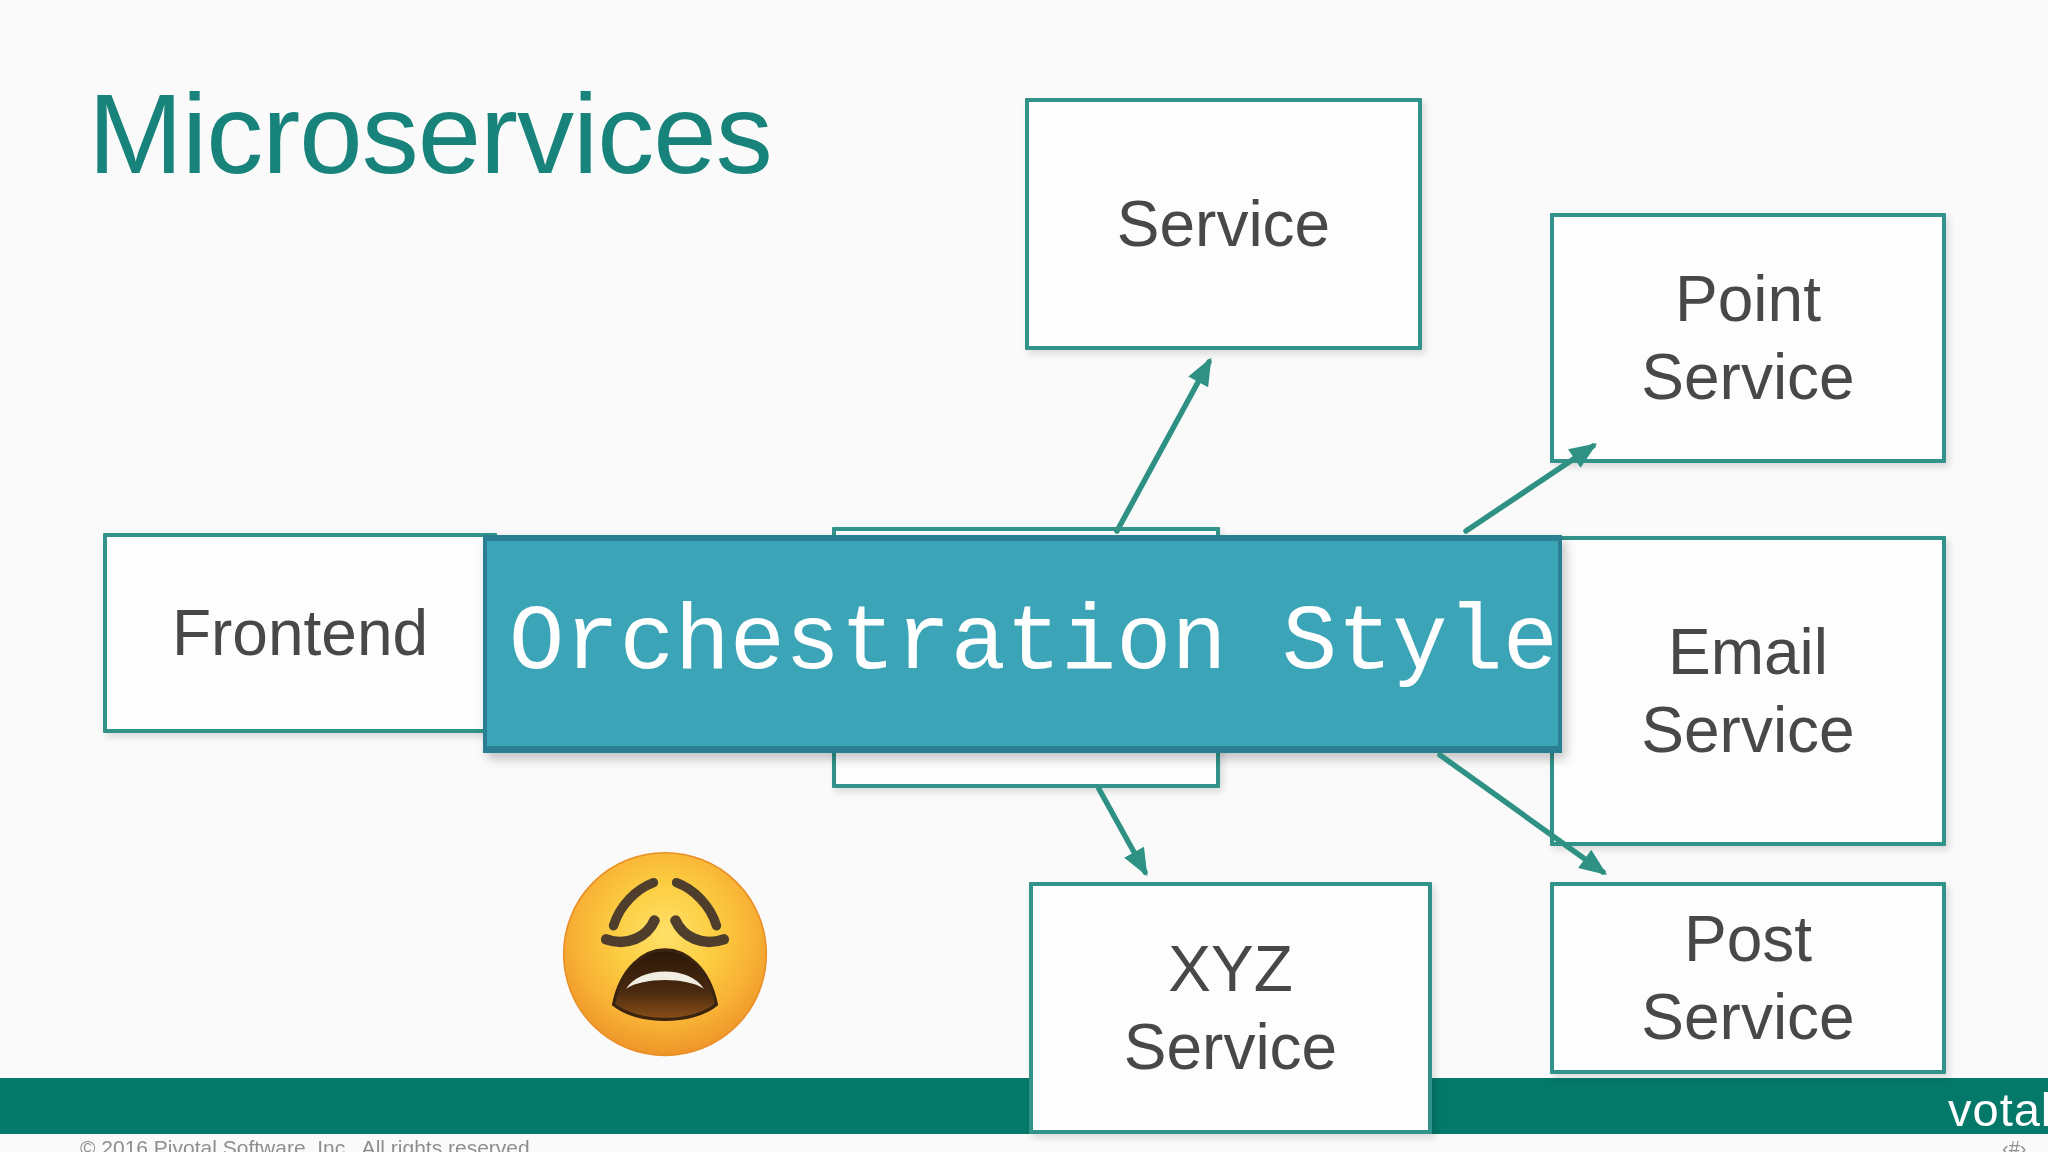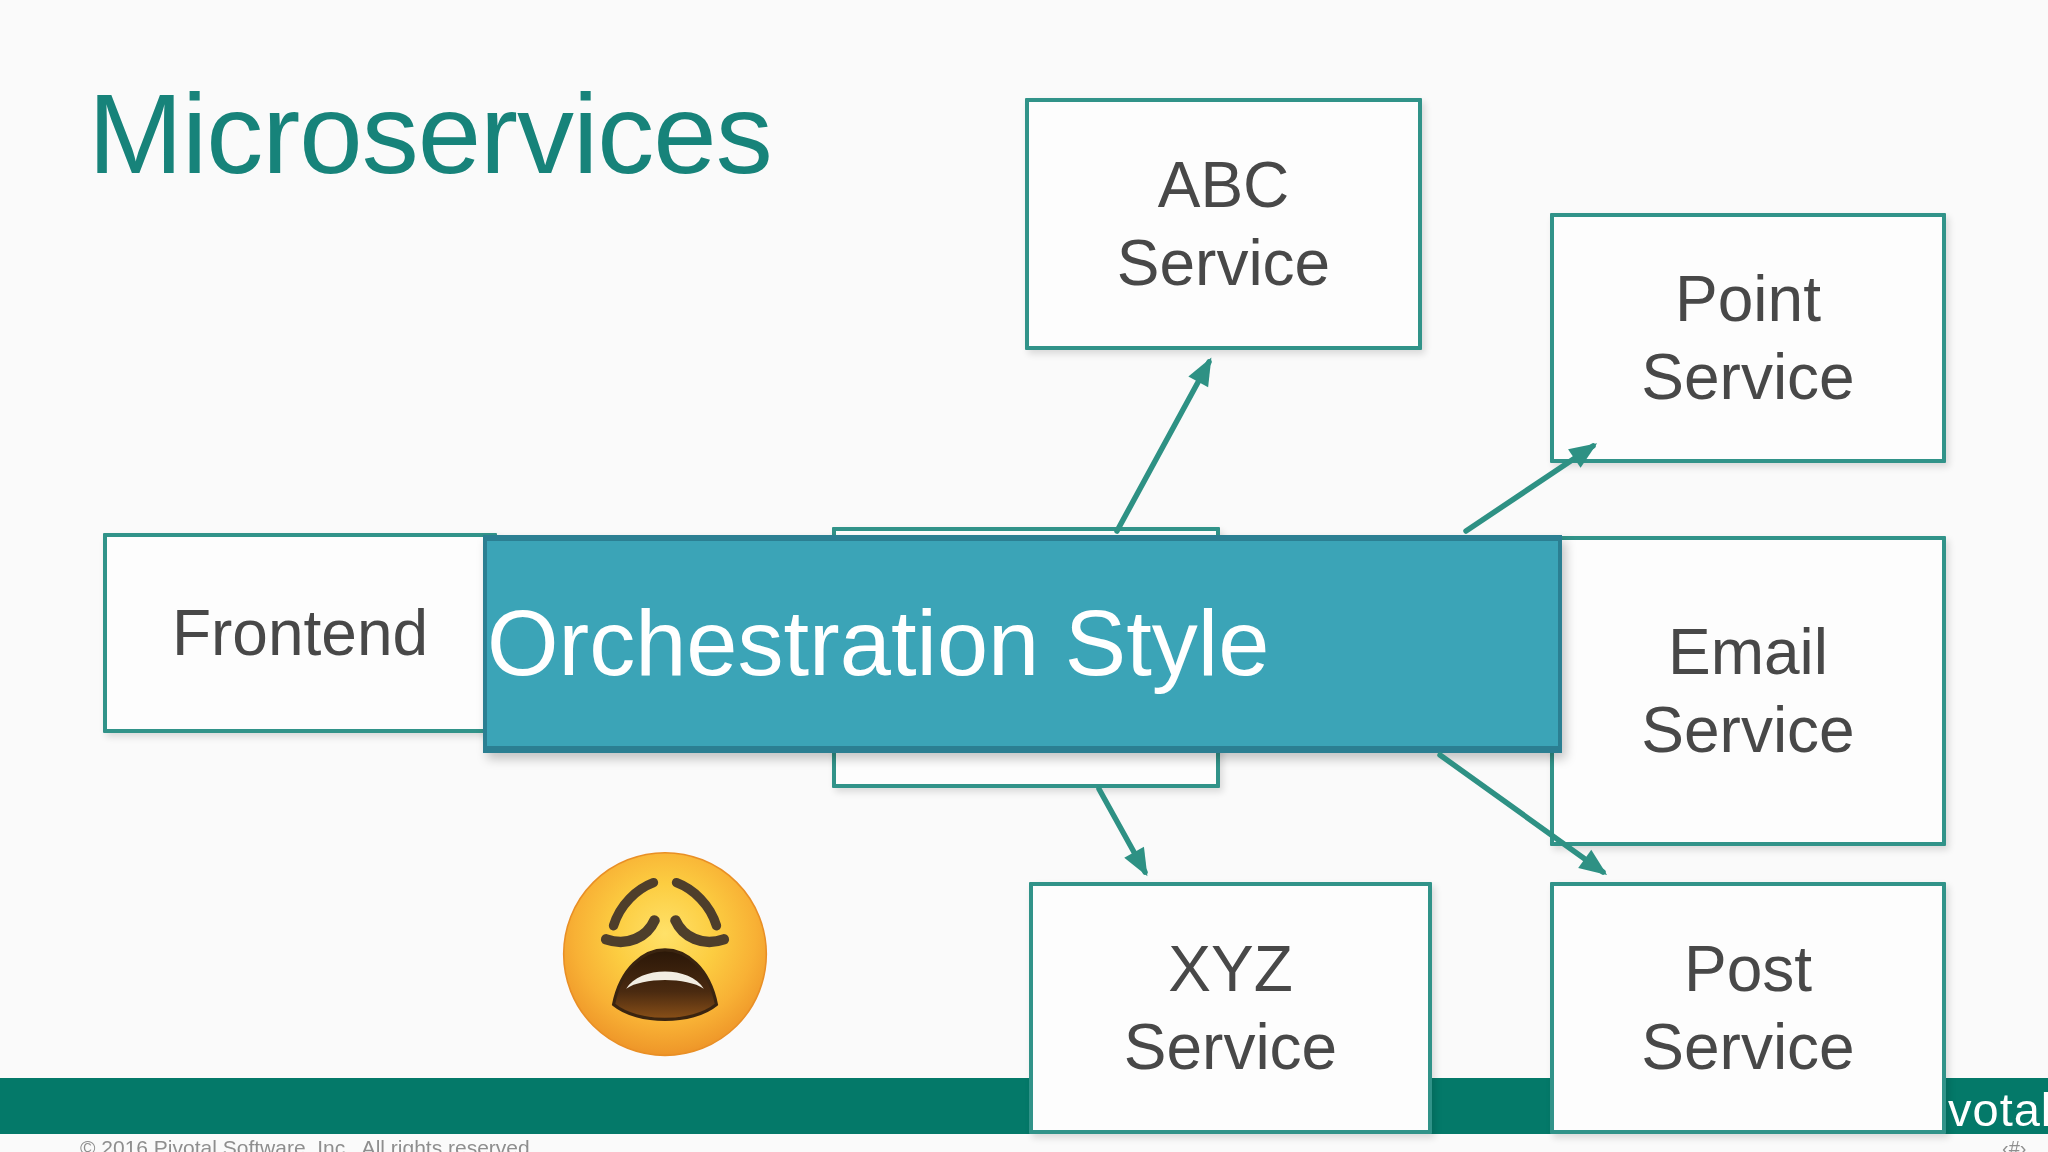--- a/index.html
+++ b/index.html
@@ -25,23 +25,24 @@
   .behind-box{
     position:absolute;left:832px;top:527px;width:388px;height:261px;
     background:#fdfdfd;border:4px solid #319389;box-sizing:border-box;
     box-shadow:3px 4px 7px rgba(0,0,0,0.13);z-index:1;border-radius:1px;
   }
   .orch-bar{
     position:absolute;left:483px;top:535px;width:1079px;height:218px;
     background:#3ba4b7;
     border:4px solid #2b7f92;border-top-width:6px;border-bottom-width:7px;
     box-sizing:border-box;z-index:3;
-    display:flex;align-items:center;justify-content:flex-start;
+    display:flex;align-items:center;justify-content:flex-end;
     color:#ffffff;font-size:92px;white-space:nowrap;
     box-shadow:4px 6px 10px rgba(0,0,0,0.22);
+    font-family:Liberation Mono, monospace;
   }
   .footer-bar{
     position:absolute;left:0;top:1078px;width:2048px;height:56px;
     background:#047969;z-index:0;
   }
   .copyright{
     position:absolute;left:80px;top:1136px;
     font-size:21px;color:#8e8e8e;white-space:nowrap;z-index:2;
   }
   .logo{
@@ -60,21 +61,20 @@
 
 <div id="slide">
 
   <div class="title">Microservices</div>
 
   <div class="footer-bar"></div>
 
   <div class="behind-box"></div>
 
   <div class="svc-box" style="left:1025px;top:98px;width:397px;height:252px;">
-    <div class="line">ABC</div>
     <div class="line">Service</div>
   </div>
 
   <div class="svc-box" style="left:1550px;top:180px;width:396px;height:250px;margin-top:33px;">
     <div class="line">Point</div>
     <div class="line">Service</div>
   </div>
 
   <div class="svc-box" style="left:103px;top:533px;width:394px;height:200px;">
     <div class="line">Frontend</div>
@@ -83,21 +83,21 @@
   <div class="svc-box" style="left:1550px;top:536px;width:396px;height:310px;">
     <div class="line">Email</div>
     <div class="line">Service</div>
   </div>
 
   <div class="svc-box" style="left:1029px;top:882px;width:403px;height:252px;">
     <div class="line">XYZ</div>
     <div class="line">Service</div>
   </div>
 
-  <div class="svc-box" style="left:1550px;top:882px;width:396px;height:252px;">
+  <div class="svc-box" style="left:1550px;top:882px;width:396px;height:192px;">
     <div class="line">Post</div>
     <div class="line">Service</div>
   </div>
 
   <div class="orch-bar">
     <span>Orchestration Style</span>
   </div>
 
   <svg class="arrows-layer" width="2048" height="1152" viewBox="0 0 2048 1152">
     <defs>

